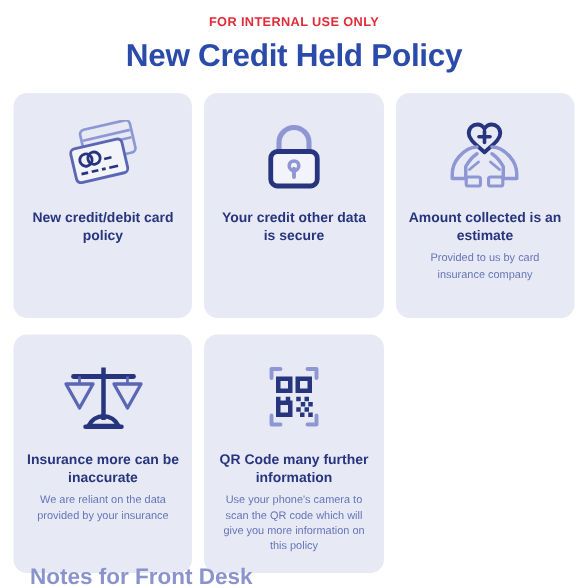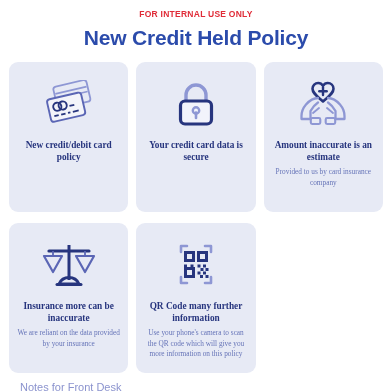--- a/index.html
+++ b/index.html
@@ -28,21 +28,20 @@
     margin-top: 7px;
   }
 
   .grid {
     margin-top: 12px;
     padding: 0 9px;
     display: grid;
     grid-template-columns: repeat(3, 1fr);
     column-gap: 8px;
     row-gap: 11px;
-    font-family: Liberation Serif, serif;
   }
   .card {
     background: #e7eaf5;
     border-radius: 9px;
     padding: 13px 7px 12px;
     display: flex;
     flex-direction: column;
     align-items: center;
   }
   .row1 .card { min-height: 150px; }
@@ -68,22 +67,22 @@
     text-align: center;
     margin-top: 4px;
   }
   .card-body:empty { display: none; }
 
   .footer {
     position: absolute;
     left: 20px;
     bottom: -1px;
     color: #8b93ce;
-    font-size: 11px;
-    font-weight: 400;
+    font-size: 15px;
+    font-weight: 700;
   }
 </style>
 </head>
 <body>
 
 <div class="page">
 
   <div class="eyebrow">FOR INTERNAL USE ONLY</div>
   <div class="page-title">New Credit Held Policy</div>
 
@@ -114,38 +113,38 @@
 
     <div class="card">
       <div class="icon-wrap">
         <svg width="48" height="52" viewBox="0 0 48 52">
           <path d="M14 24 V17 a10 10 0 0 1 20 0 V24" fill="none" stroke="#8e97d4" stroke-width="3.4" stroke-linecap="round"></path>
           <rect x="8.5" y="23" width="31" height="23" rx="4.5" fill="#f2f3fb" stroke="#27357e" stroke-width="3.2"></rect>
           <circle cx="24" cy="32.5" r="3.2" fill="none" stroke="#8e97d4" stroke-width="2.4"></circle>
           <line x1="24" y1="34.5" x2="24" y2="40" stroke="#8e97d4" stroke-width="2.6" stroke-linecap="round"></line>
         </svg>
       </div>
-      <div class="card-title">Your credit card data is secure</div>
+      <div class="card-title">Your credit other data is secure</div>
     </div>
 
     <div class="card">
       <div class="icon-wrap">
         <svg width="58" height="50" viewBox="0 0 58 50">
           <path d="M29 22.5 C23 17 18.5 14 18.5 9.8 C18.5 6.3 21.2 4 24.2 4 C26.3 4 28 5.2 29 6.8 C30 5.2 31.7 4 33.8 4 C36.8 4 39.5 6.3 39.5 9.8 C39.5 14 35 17 29 22.5 Z" fill="none" stroke="#27357e" stroke-width="2.6" stroke-linejoin="round"></path>
           <line x1="29" y1="8.5" x2="29" y2="16" stroke="#27357e" stroke-width="2.4" stroke-linecap="round"></line>
           <line x1="25.3" y1="12.2" x2="32.7" y2="12.2" stroke="#27357e" stroke-width="2.4" stroke-linecap="round"></line>
           <path d="M24 19 C19 19 15.5 21.5 12 25.5 C9 29 7.5 33 7.5 37 L7.5 40 L16.5 40 L16.5 32 C18.5 28.5 21 25.5 24 23.5" fill="none" stroke="#8e97d4" stroke-width="2.3" stroke-linejoin="round" stroke-linecap="round"></path>
           <path d="M34 19 C39 19 42.5 21.5 46 25.5 C49 29 50.5 33 50.5 37 L50.5 40 L41.5 40 L41.5 32 C39.5 28.5 37 25.5 34 23.5" fill="none" stroke="#8e97d4" stroke-width="2.3" stroke-linejoin="round" stroke-linecap="round"></path>
           <rect x="16.8" y="39" width="9.5" height="6" rx="1.4" fill="none" stroke="#8e97d4" stroke-width="2.1"></rect>
           <rect x="31.7" y="39" width="9.5" height="6" rx="1.4" fill="none" stroke="#8e97d4" stroke-width="2.1"></rect>
           <line x1="19" y1="34" x2="25" y2="29" stroke="#8e97d4" stroke-width="1.9" stroke-linecap="round"></line>
           <line x1="39" y1="34" x2="33" y2="29" stroke="#8e97d4" stroke-width="1.9" stroke-linecap="round"></line>
         </svg>
       </div>
-      <div class="card-title">Amount inaccurate is an estimate</div>
+      <div class="card-title">Amount collected is an estimate</div>
       <div class="card-body">Provided to us by card insurance company</div>
     </div>
 
     <div class="card">
       <div class="icon-wrap">
         <svg width="56" height="50" viewBox="0 0 56 50">
           <line x1="28" y1="5" x2="28" y2="40" stroke="#27357e" stroke-width="3"></line>
           <line x1="8" y1="11" x2="48" y2="11" stroke="#27357e" stroke-width="3.2" stroke-linecap="round"></line>
           <path d="M3 16 H21 L12 32 Z" fill="none" stroke="#5b66b5" stroke-width="2.2" stroke-linejoin="round"></path>
           <path d="M35 16 H53 L44 32 Z" fill="none" stroke="#5b66b5" stroke-width="2.2" stroke-linejoin="round"></path>

